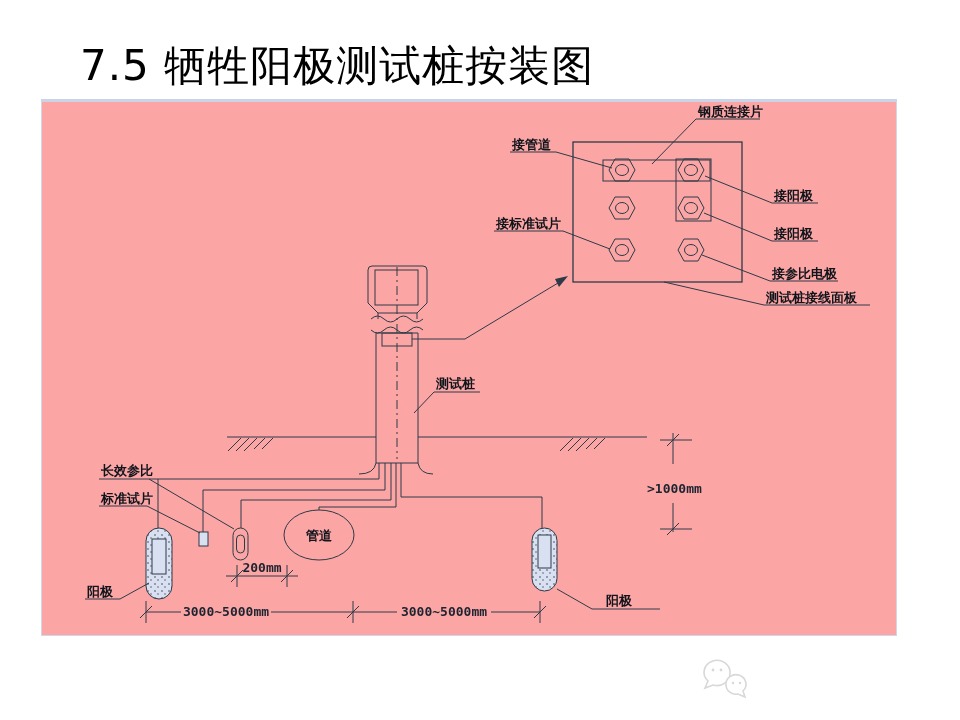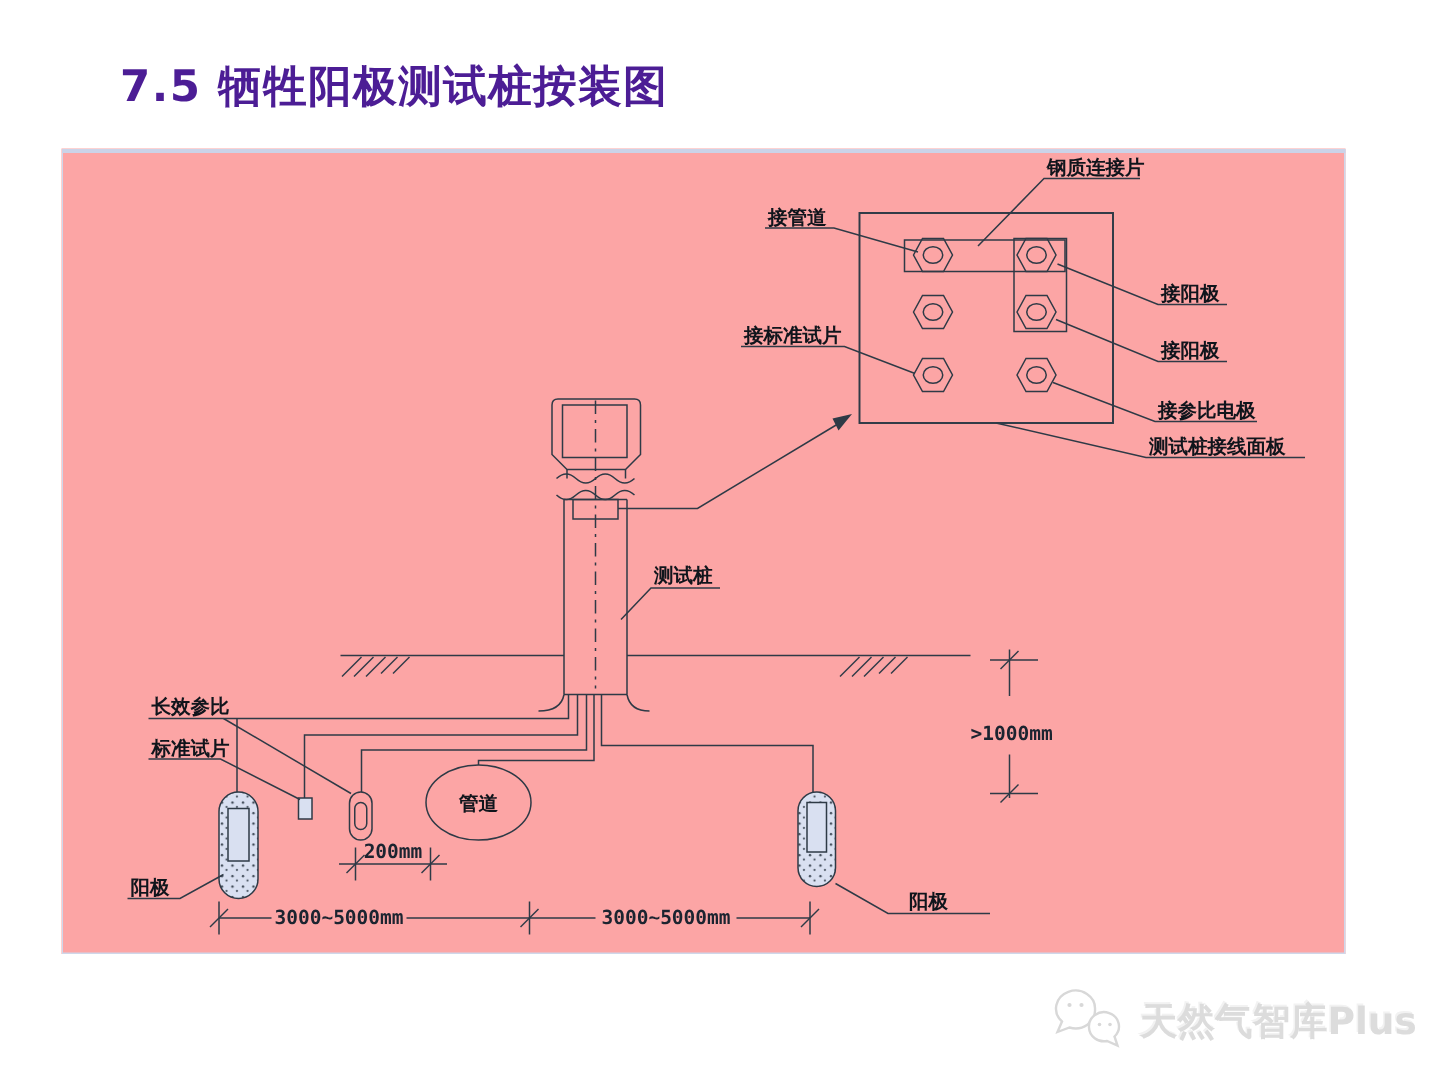--- a/index.html
+++ b/index.html
@@ -1,19 +1,19 @@
 <!DOCTYPE html>
 <html><head>
 <meta charset="utf-8">
 <style>
   html,body{margin:0;padding:0;}
   body{width:960px;height:720px;background:#ffffff;position:relative;overflow:hidden;
        font-family:"DejaVu Sans",sans-serif;}
-  .slide-title{position:absolute;left:80px;top:38px;font-size:29px;font-weight:bold;
-       color:#4c1d95;letter-spacing:1px;white-space:nowrap;}
+  .slide-title{position:absolute;left:80px;top:38px;font-size:42px;font-weight:normal;
+       color:#000000;letter-spacing:1px;white-space:nowrap;}
   .diagram-canvas{position:absolute;left:41px;top:99px;width:856px;height:537px;
        background:#fca5a5;box-shadow:inset 0 3px 0 #cbd3e8, inset 0 0 0 1px #cfd7ea;}
   .diagram-canvas svg{display:block;}
   .wm{position:absolute;left:700px;top:652px;width:260px;height:56px;display:flex;
       align-items:center;gap:8px;}
   .wm-text{font-size:25px;font-weight:bold;color:#dcdcdc;
       text-shadow:1px 1px 0 #ffffff, -1px -1px 0 #f2f2f2;white-space:nowrap;}
   
   .ln{stroke:#2e3a46;stroke-width:1;fill:none;}
   .ln2{stroke:#2e3a46;stroke-width:1.3;fill:none;}
@@ -224,14 +224,13 @@
       <path d="M30,16 a13,12 0 1 0 -22,8 l-3,7 8,-3 a13,12 0 0 0 17,-12 z"></path>
       <path d="M26,28 a10,9.5 0 1 1 17,6 l2,6 -7,-3 a10,9.5 0 0 1 -12,-9 z"></path>
     </g>
     <g fill="#d8d8d8" stroke="none">
       <circle cx="13" cy="13" r="1.4"></circle>
         <circle cx="21" cy="13" r="1.4"></circle>
       <circle cx="33" cy="26" r="1.2"></circle>
         <circle cx="40" cy="26" r="1.2"></circle>
     </g>
   </svg>
-  <span class="wm-text">天然气智库Plus</span>
 </div>
 
 </body></html>

